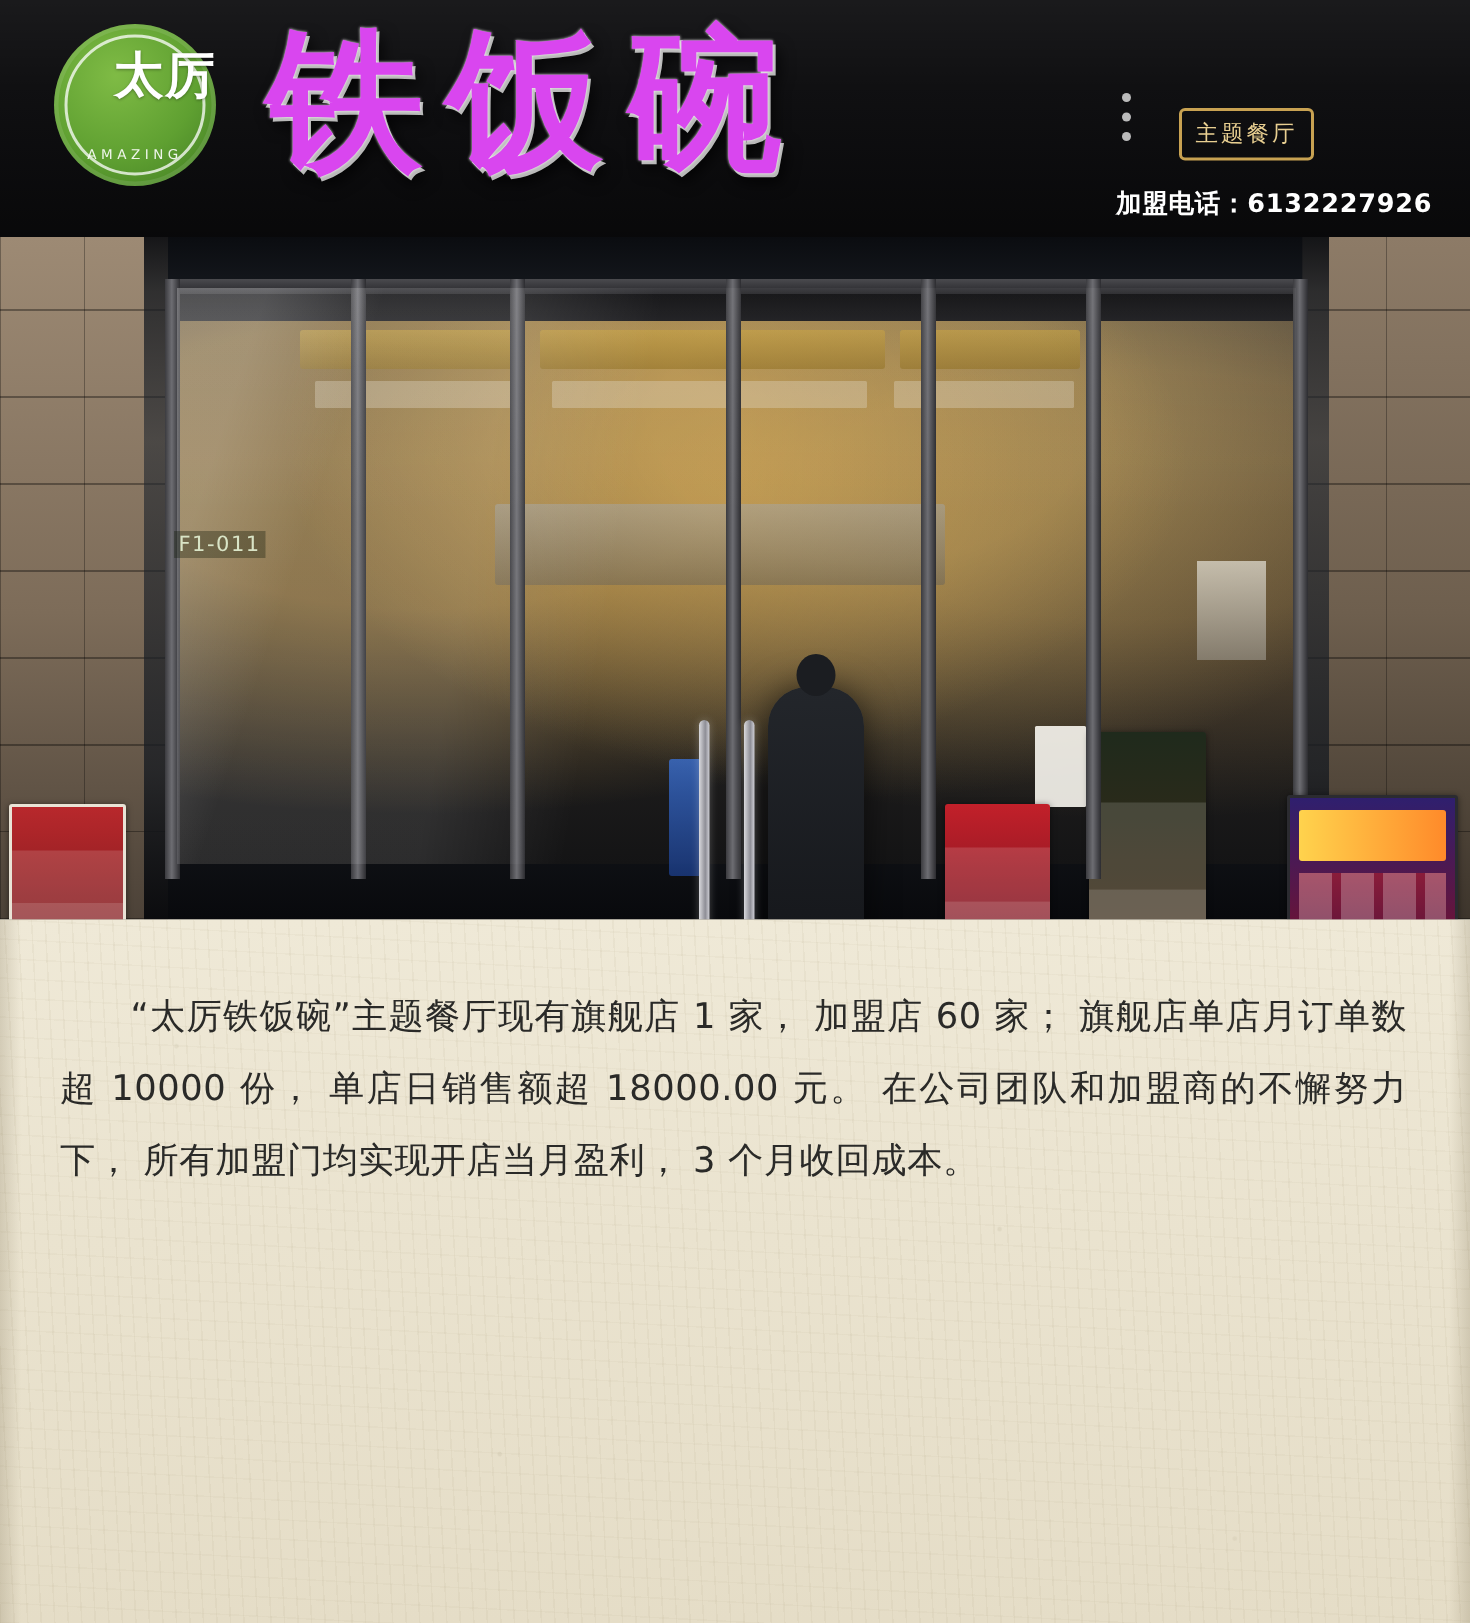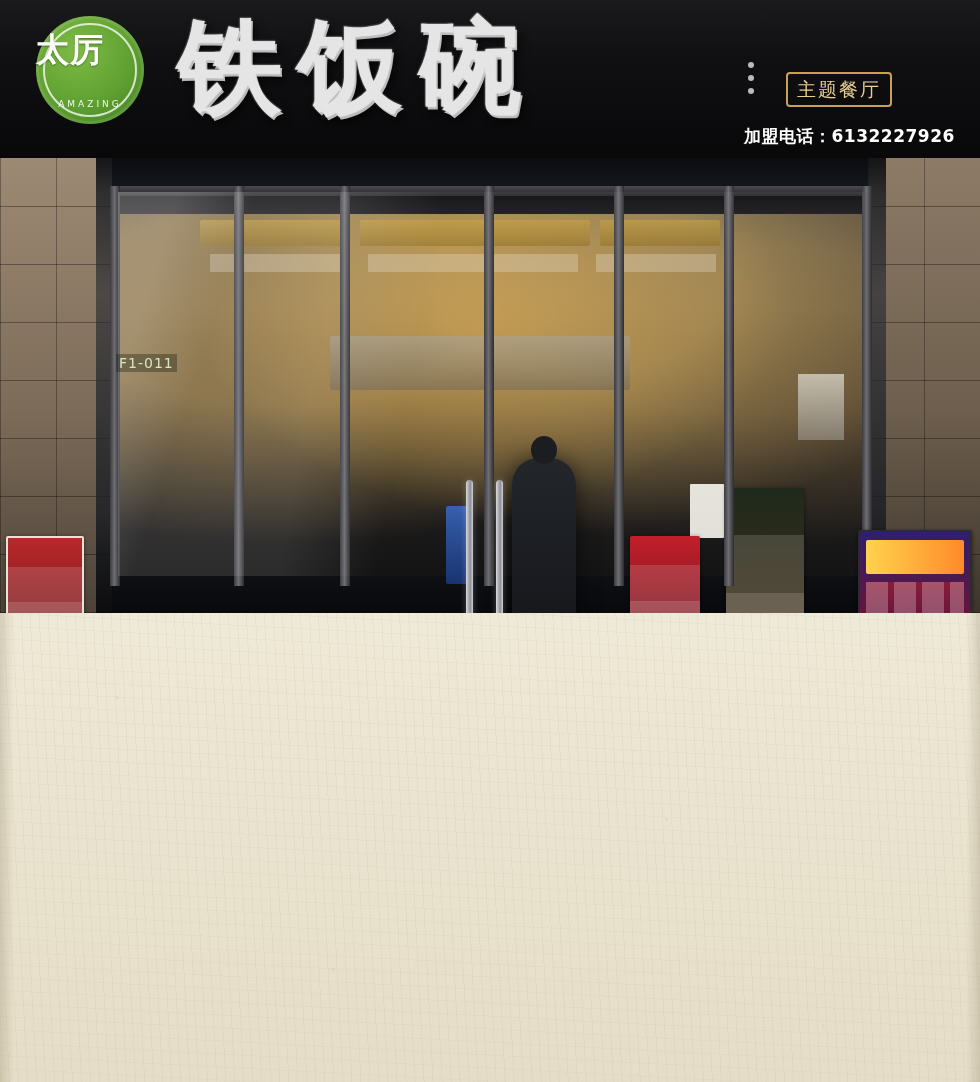--- a/index.html
+++ b/index.html
@@ -43,21 +43,21 @@
   }
   .logo-badge .logo-ring {
     position: absolute;
     left: 7px; top: 7px; right: 7px; bottom: 7px;
     border: 2px solid rgba(255,255,255,0.75);
     border-radius: 50%;
   }
   .logo-badge .logo-cn {
     position: absolute;
     left: 0; right: 0; top: 17px;
-    text-align: left;
+    text-align: right;
     color: #ffffff;
     font-size: 33px;
     line-height: 34px;
     font-weight: bold;
     letter-spacing: 1px;
     text-shadow: 0 1px 2px rgba(0,0,0,0.35);
   }
   .logo-badge .logo-en {
     position: absolute;
     left: 0; right: 0; bottom: 15px;
@@ -68,21 +68,21 @@
     font-family: "DejaVu Sans", sans-serif;
   }
 
   .sign-title {
     position: absolute;
     left: 178px;
     top: 6px;
     font-size: 104px;
     line-height: 122px;
     font-weight: bold;
-    color: #e5e5e5;
+    color: #d946ef;
     letter-spacing: 16px;
     z-index: 3;
     text-shadow:
       0 0 2px #ffffff,
       2px 3px 0 #b9b9b9,
       4px 6px 10px rgba(0,0,0,0.75);
     white-space: nowrap;
   }
   .sign-dots {
     position: absolute;
@@ -97,21 +97,21 @@
     margin-bottom: 7px;
     opacity: .85;
   }
   .sign-theme-box {
     position: absolute;
     left: 786px; top: 72px;
     padding: 4px 9px 5px;
     border: 2px solid #c8a252;
     border-radius: 4px;
     color: #e8cf91;
-    font-size: 19px;
+    font-size: 15px;
     line-height: 22px;
     letter-spacing: 2px;
     z-index: 3;
     white-space: nowrap;
   }
   .sign-phone {
     position: absolute;
     left: 744px; top: 126px;
     color: #ffffff;
     font-size: 17px;
@@ -448,16 +448,17 @@
       <div class="r-grid"></div>
 
     </div>
 
   </div>
 
   <div class="paper">
     <div class="paper-edge-l"></div>
     <div class="paper-edge-r"></div>
     <div class="paper-body">
+      <p>“太厉铁饭碗”主题餐厅现有旗舰店 1 家， 加盟店 60 家； 旗舰店单店月订单数超 10000 份， 单店日销售额超 18000.00 元。 在公司团队和加盟商的不懈努力下， 所有加盟门均实现开店当月盈利， 3 个月收回成本。</p>
     </div>
   </div>
 
 </div>
 
 </body></html>

